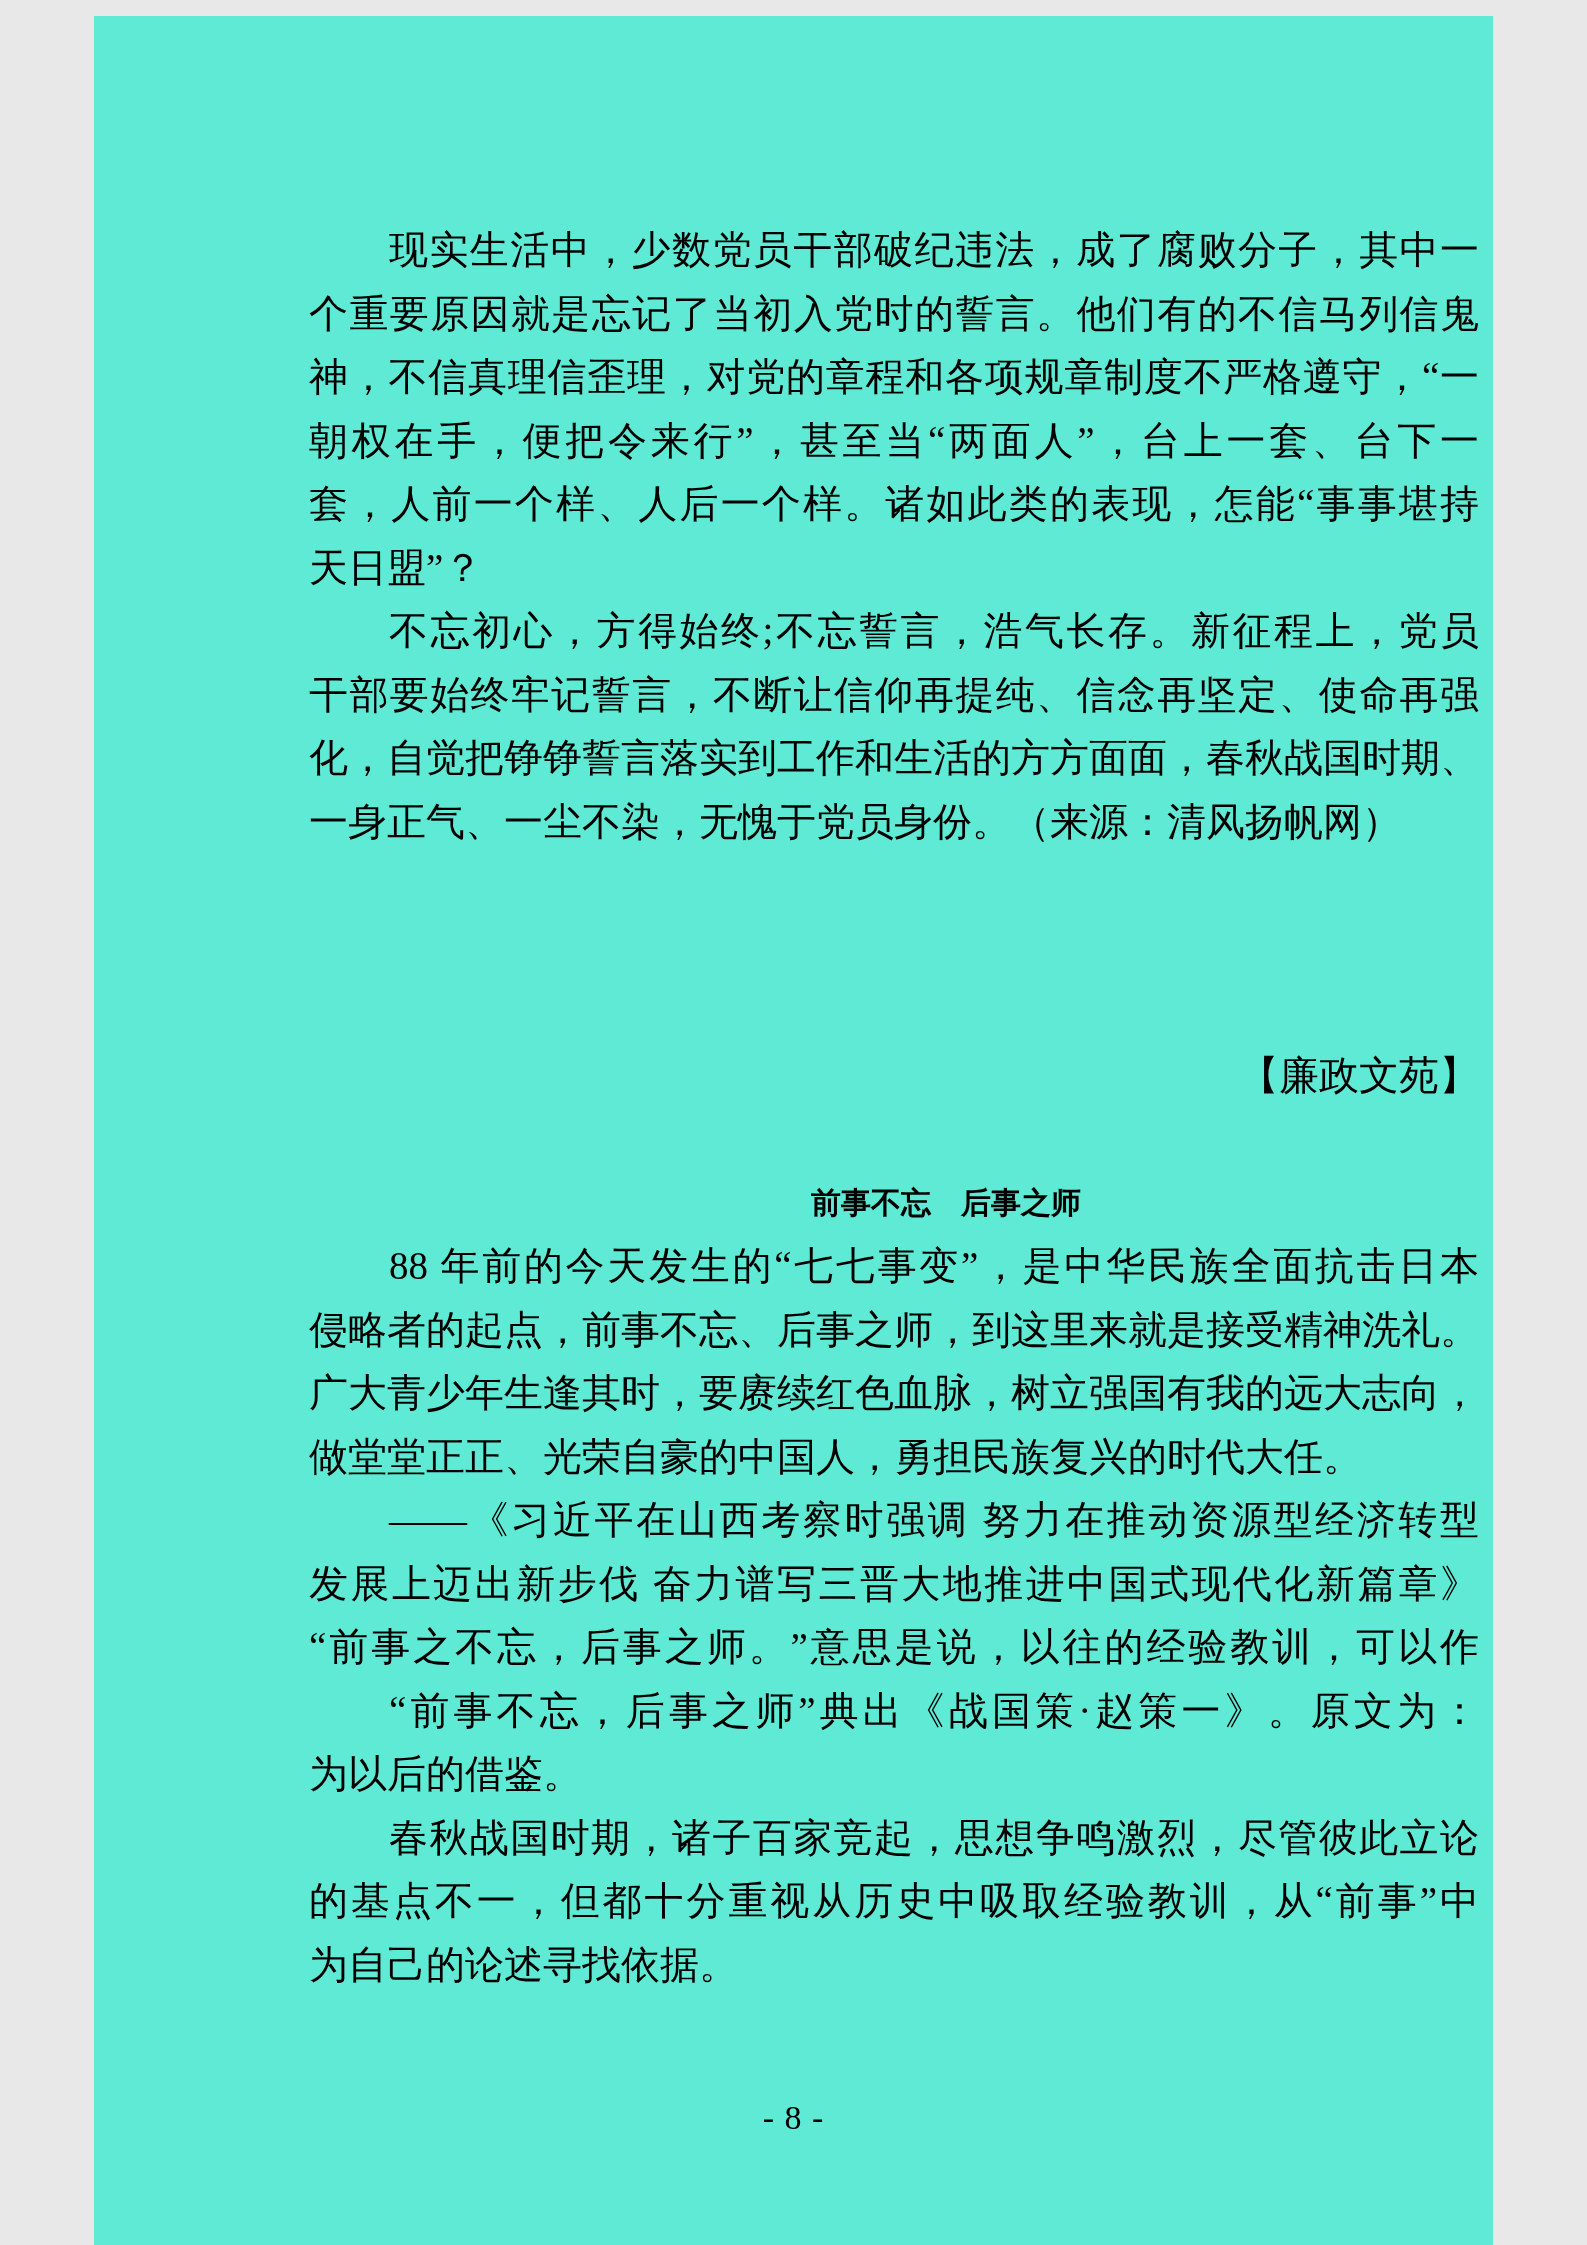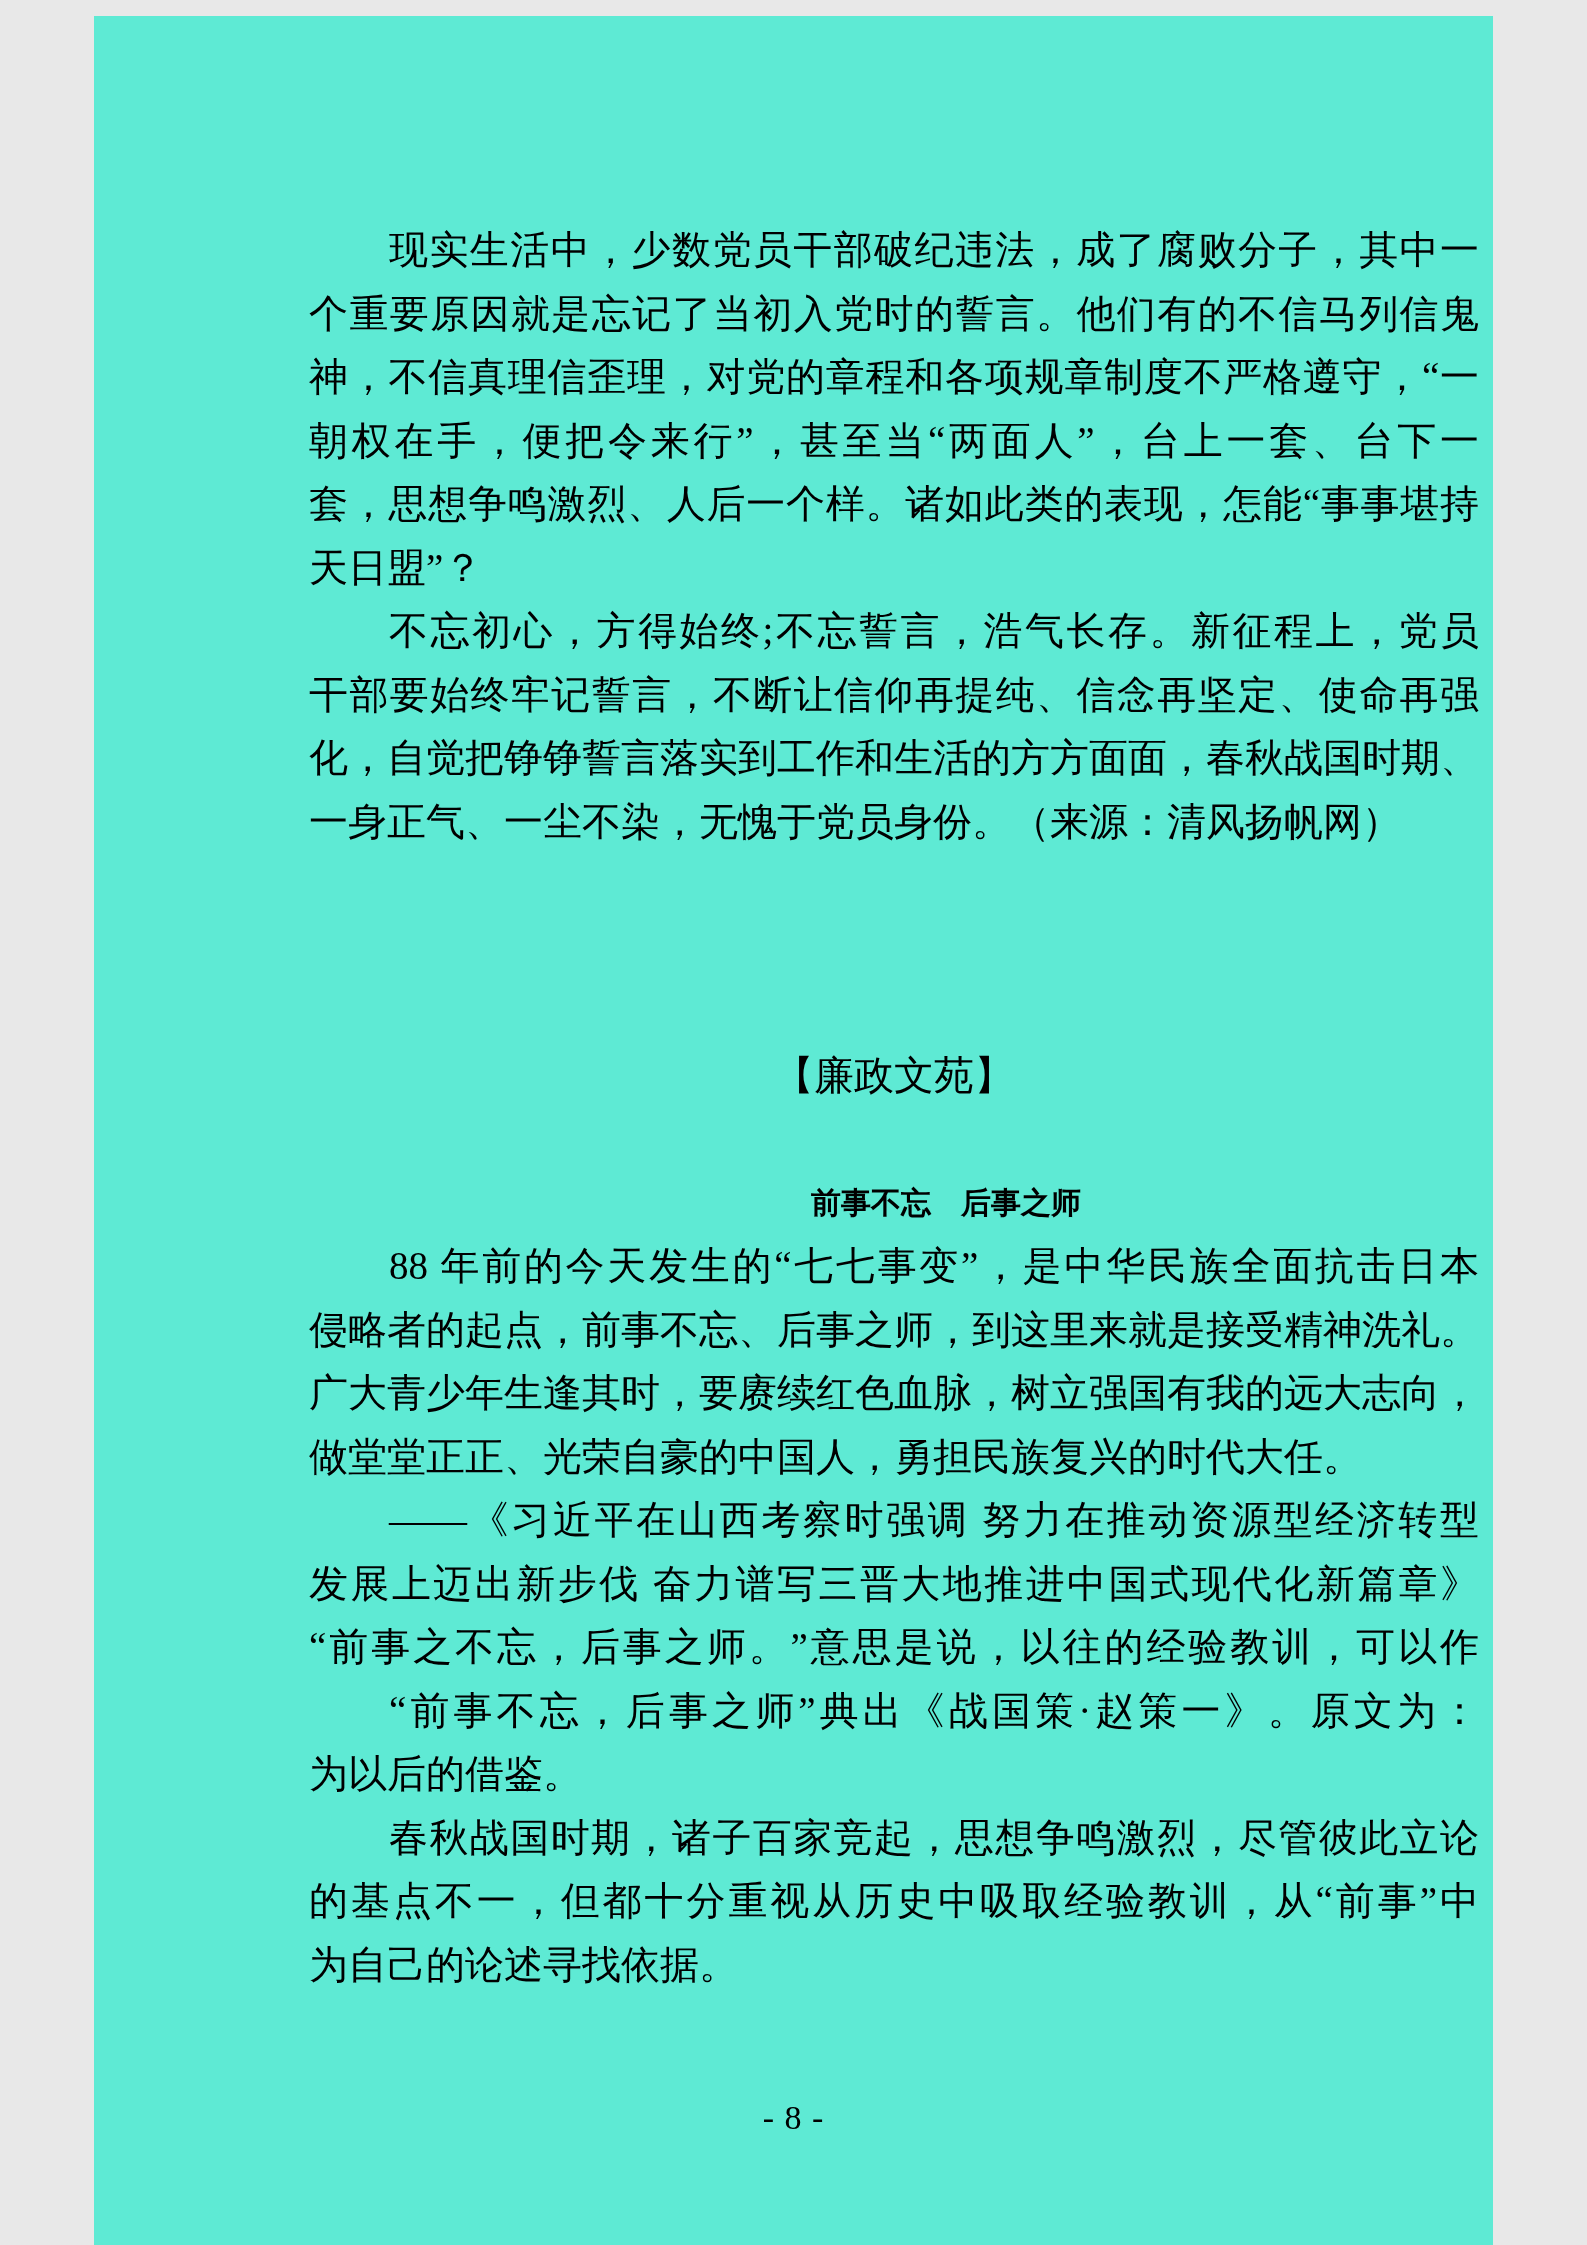--- a/index.html
+++ b/index.html
@@ -31,21 +31,21 @@
   }
   .body-line.indent {
     text-indent: 80px;
   }
   .body-line.fill {
     text-align: justify;
     text-align-last: justify;
     text-justify: inter-character;
   }
   .section-header {
-    text-align: center;
+    text-align: right;
     font-size: 40px;
   }
   .article-title {
     font-weight: bold;
     font-size: 30px;
     text-align: center;
     
     padding-left: 104px;
   }
   .footer {
@@ -60,21 +60,21 @@
 </style>
 </head>
 <body>
 
 <div class="page">
   <main class="content">
       <div class="line body-line fill indent">现实生活中，少数党员干部破纪违法，成了腐败分子，其中一</div>
       <div class="line body-line fill">个重要原因就是忘记了当初入党时的誓言。他们有的不信马列信鬼</div>
       <div class="line body-line fill">神，不信真理信歪理，对党的章程和各项规章制度不严格遵守，“一</div>
       <div class="line body-line fill">朝权在手，便把令来行”，甚至当“两面人”，台上一套、台下一</div>
-      <div class="line body-line fill">套，思想争鸣激烈、人后一个样。诸如此类的表现，怎能“事事堪持</div>
+      <div class="line body-line fill">套，人前一个样、人后一个样。诸如此类的表现，怎能“事事堪持</div>
       <div class="line body-line">天日盟”？</div>
       <div class="line body-line fill indent">不忘初心，方得始终;不忘誓言，浩气长存。新征程上，党员</div>
       <div class="line body-line fill">干部要始终牢记誓言，不断让信仰再提纯、信念再坚定、使命再强</div>
       <div class="line body-line fill">化，自觉把铮铮誓言落实到工作和生活的方方面面，春秋战国时期、</div>
       <div class="line body-line">一身正气、一尘不染，无愧于党员身份。（来源：清风扬帆网）</div>
       <div class="line blank"></div>
       <div class="line blank"></div>
       <div class="line blank"></div>
       <div class="line section-header">【廉政文苑】</div>
       <div class="line blank"></div>

